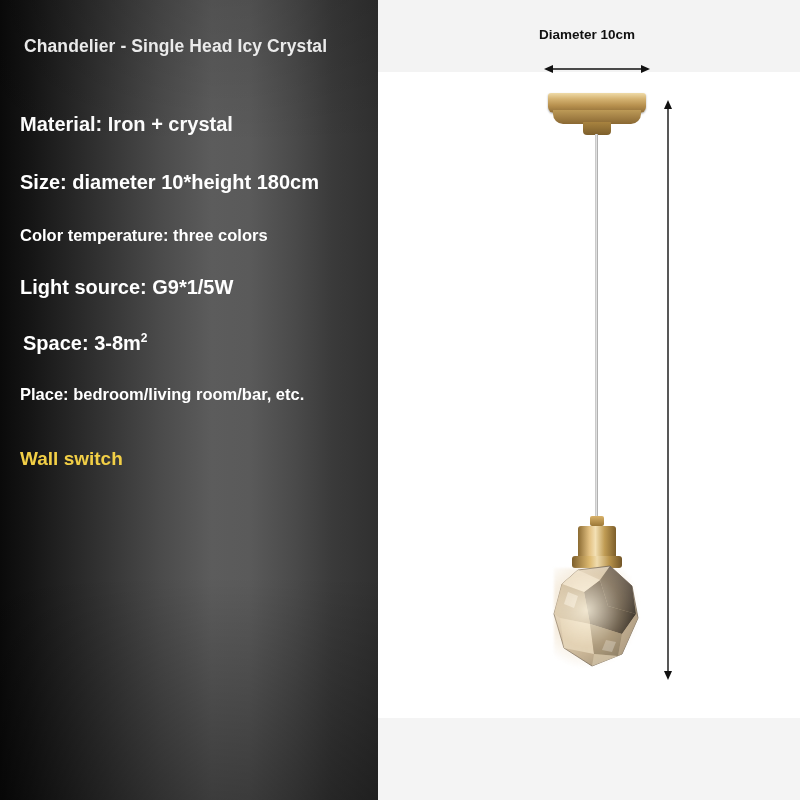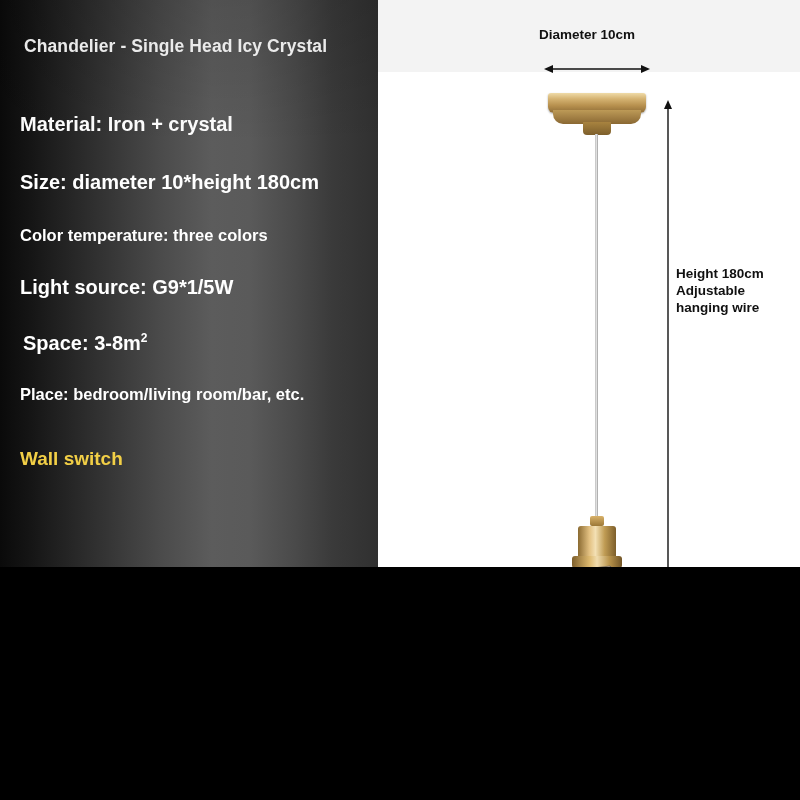--- a/index.html
+++ b/index.html
@@ -3,21 +3,21 @@
 <meta charset="utf-8">
 <style>
   html, body {
     margin: 0;
     padding: 0;
     background: #000;
   }
   .page {
     position: relative;
     width: 800px;
-    height: 567px;
+    height: 800px;
     overflow: hidden;
     font-family: "Liberation Sans", sans-serif;
     background: #111;
   }
 
   
   .spec-panel {
     position: absolute;
     left: 0;
     top: 0;
@@ -313,19 +313,14 @@
     <line x1="6" y1="7" x2="100" y2="7" stroke="#111" stroke-width="1.4"></line>
     <polygon points="0,7 9,3 9,11" fill="#111"></polygon>
     <polygon points="106,7 97,3 97,11" fill="#111"></polygon>
   </svg>
 
   <svg class="arrow-v" width="16" height="580" viewBox="0 0 16 580">
     <line x1="8" y1="6" x2="8" y2="574" stroke="#111" stroke-width="1.4"></line>
     <polygon points="8,0 4,9 12,9" fill="#111"></polygon>
     <polygon points="8,580 4,571 12,571" fill="#111"></polygon>
   </svg>
-  <div class="dim-label dim-height">
-    <div>Height 180cm</div>
-    <div>Adjustable</div>
-    <div>hanging wire</div>
-  </div>
 
 </div>
 
 </body></html>

